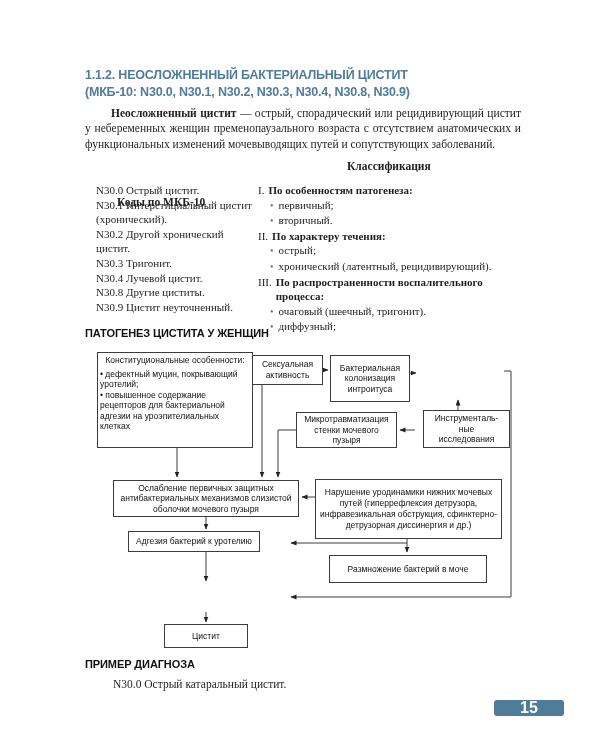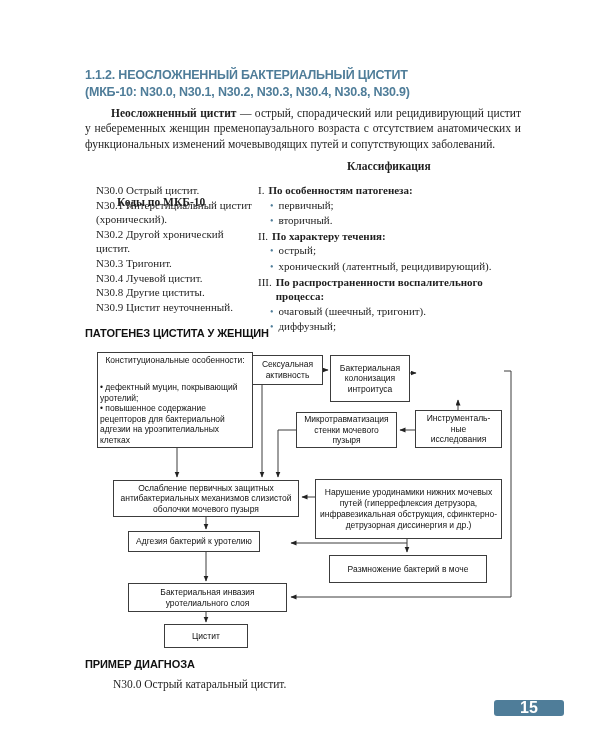--- a/index.html
+++ b/index.html
@@ -50,24 +50,24 @@
   .flow-heading { top:327px; }
   .example-heading { top:658px; }
   svg.arrows { position:absolute; left:0; top:0; z-index:1; }
   .fbox {
     position:absolute; box-sizing:border-box; z-index:2;
     background:#fff; border:1px solid var(--line);
     font-family:"Liberation Sans", sans-serif; font-size:8.5px; line-height:1.25;
     display:flex; align-items:center; justify-content:center;
     text-align:center; padding:2px; color:#111;
   }
-  .fbox.col { flex-direction:column; align-items:stretch; justify-content:space-between; line-height:10.5px; }
+  .fbox.col { flex-direction:column; align-items:stretch; justify-content:flex-start; line-height:10.5px; }
   .fbox .bx-title { text-align:center; }
   .fbox .bx-bullets { text-align:left; white-space:pre-line; margin-top:3px; }
-  .fbox.preline { white-space:pre-line; }
+  .fbox.preline { white-space:pre-line;margin-left:8px; }
   
   .diag-text { position:absolute; left:113px; top:678px; font-size:11.5px; }
   
   .page-badge {
     position:absolute; left:494px; top:700px; width:70px; height:16px;
     background:var(--accent); border-radius:3px;
     display:flex; align-items:center; justify-content:center;
     font-family:"Liberation Sans", sans-serif; font-weight:bold;
     font-size:16px; color:#fff;
   }
@@ -160,21 +160,20 @@
   <div class="fbox" style="left:252px;top:355px;width:71px;height:30px">Сексуальная активность</div>
   <div class="fbox" style="left:330px;top:355px;width:80px;height:47px">Бактериальная колонизация интроитуса</div>
   <div class="fbox" style="left:296px;top:412px;width:101px;height:36px">Микротравматизация стенки мочевого пузыря</div>
   <div class="fbox preline" style="left:415px;top:410px;width:87px;height:38px">Инструменталь-
 ные
 исследования</div>
   <div class="fbox" style="left:113px;top:480px;width:186px;height:37px">Ослабление первичных защитных антибактериальных механизмов слизистой оболочки мочевого пузыря</div>
   <div class="fbox" style="left:315px;top:479px;width:187px;height:60px;line-height:11px">Нарушение уродинамики нижних мочевых путей (гиперрефлексия детрузора, инфравезикальная обструкция, сфинктерно-детрузорная диссинергия и др.)</div>
   <div class="fbox" style="left:128px;top:531px;width:132px;height:21px">Адгезия бактерий к уротелию</div>
   <div class="fbox" style="left:329px;top:555px;width:158px;height:28px">Размножение бактерий в моче</div>
-  <div class="fbox" style="left:128px;top:583px;width:159px;height:29px">Бактериальная инвазия уротелиального слоя</div>
   <div class="fbox" style="left:164px;top:624px;width:84px;height:24px">Цистит</div>
 
   <div class="example-heading">ПРИМЕР ДИАГНОЗА</div>
   <div class="diag-text">N30.0 Острый катаральный цистит.</div>
 
   <div class="page-badge">
     <span>15</span>
   </div>
 
 </div>

